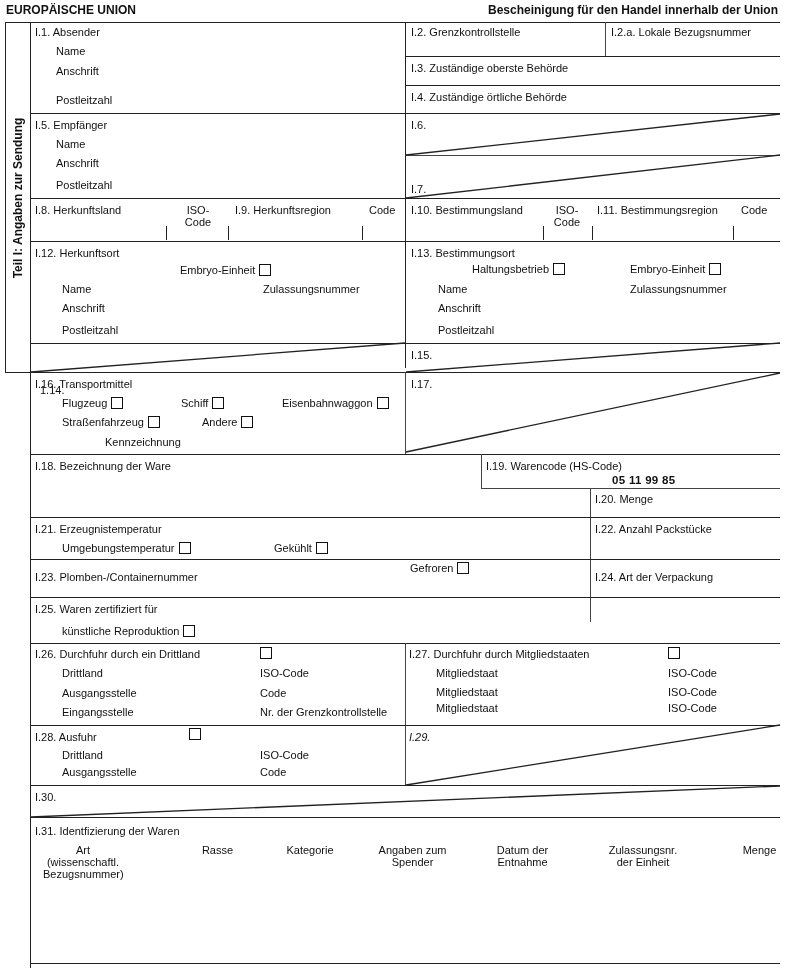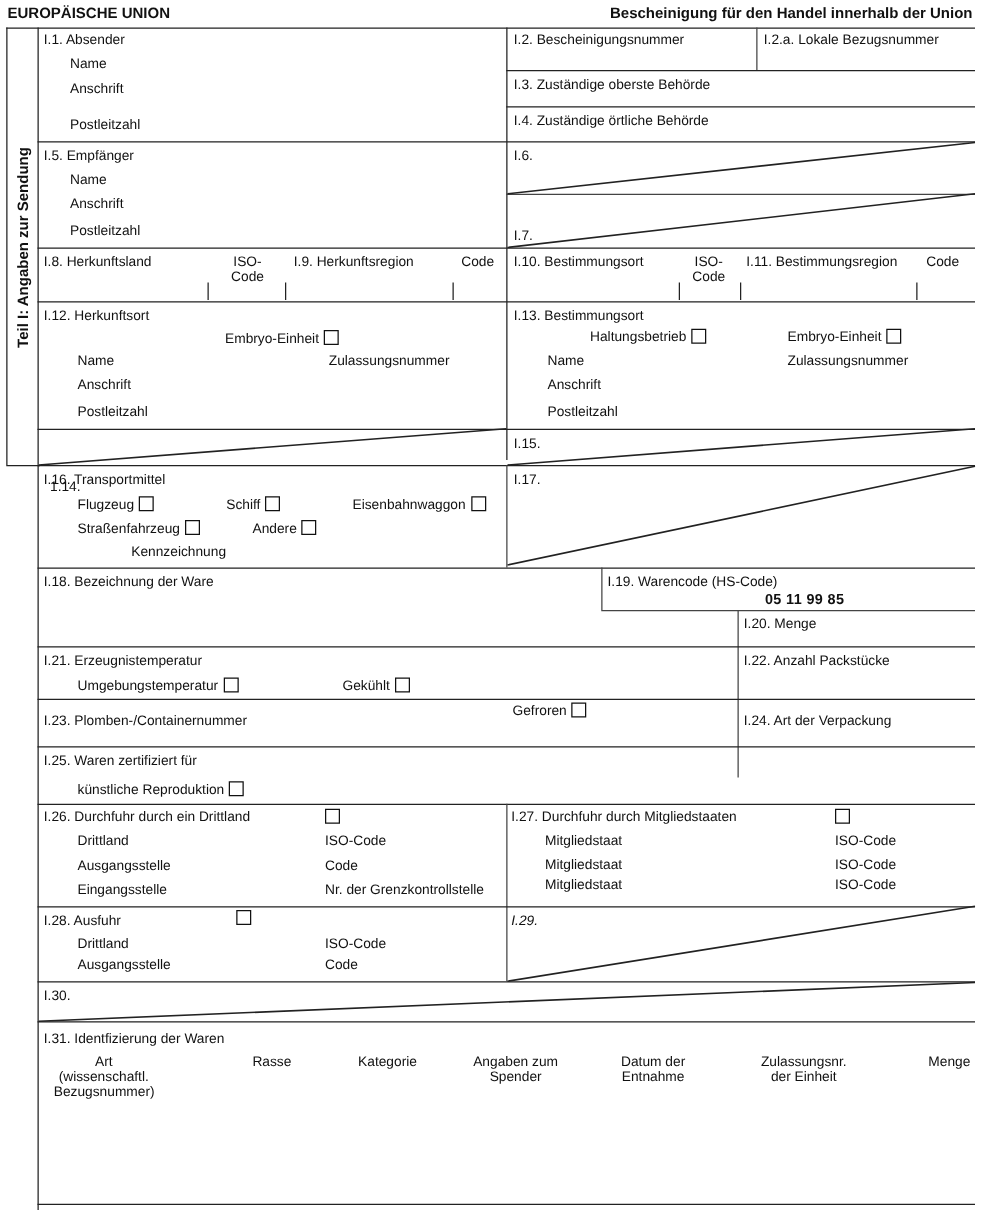--- a/index.html
+++ b/index.html
@@ -81,42 +81,42 @@
     <line x1="406" y1="785" x2="780" y2="725"></line>
     <line x1="31" y1="817" x2="780" y2="786"></line>
   </g>
 </svg>
 
 <div class="lbl" style="left:35px;top:26px;">I.1. Absender</div>
 <div class="lbl" style="left:56px;top:45px;">Name</div>
 <div class="lbl" style="left:56px;top:65px;">Anschrift</div>
 <div class="lbl" style="left:56px;top:94px;">Postleitzahl</div>
 
-<div class="lbl" style="left:411px;top:26px;">I.2. Bescheinigungsnummer</div>
+<div class="lbl" style="left:411px;top:26px;">I.2. Grenzkontrollstelle</div>
 <div class="lbl" style="left:611px;top:26px;">I.2.a. Lokale Bezugsnummer</div>
 <div class="lbl" style="left:411px;top:62px;">I.3. Zuständige oberste Behörde</div>
 <div class="lbl" style="left:411px;top:91px;">I.4. Zuständige örtliche Behörde</div>
 
 <div class="lbl" style="left:35px;top:119px;">I.5. Empfänger</div>
 <div class="lbl" style="left:56px;top:138px;">Name</div>
 <div class="lbl" style="left:56px;top:157px;">Anschrift</div>
 <div class="lbl" style="left:56px;top:179px;">Postleitzahl</div>
 
 <div class="lbl" style="left:411px;top:119px;">I.6.</div>
 <div class="lbl" style="left:411px;top:160px;margin-top:23px;">I.7.</div>
 
 <div class="lbl" style="left:35px;top:204px;">I.8. Herkunftsland</div>
 <div class="lbl center" style="left:183px;top:204px;width:30px;">
   <div>ISO-</div>
   <div>Code</div>
 </div>
 <div class="lbl" style="left:235px;top:204px;">I.9. Herkunftsregion</div>
 <div class="lbl" style="left:369px;top:204px;">Code</div>
 
-<div class="lbl" style="left:411px;top:204px;">I.10. Bestimmungsort</div>
+<div class="lbl" style="left:411px;top:204px;">I.10. Bestimmungsland</div>
 <div class="lbl center" style="left:552px;top:204px;width:30px;">
   <div>ISO-</div>
   <div>Code</div>
 </div>
 <div class="lbl" style="left:597px;top:204px;">I.11. Bestimmungsregion</div>
 <div class="lbl" style="left:741px;top:204px;">Code</div>
 
 <div class="lbl" style="left:35px;top:247px;">I.12. Herkunftsort</div>
 <div class="lbl" style="left:180px;top:264px;">
   <span>Embryo-Einheit</span><span class="cb"></span>

